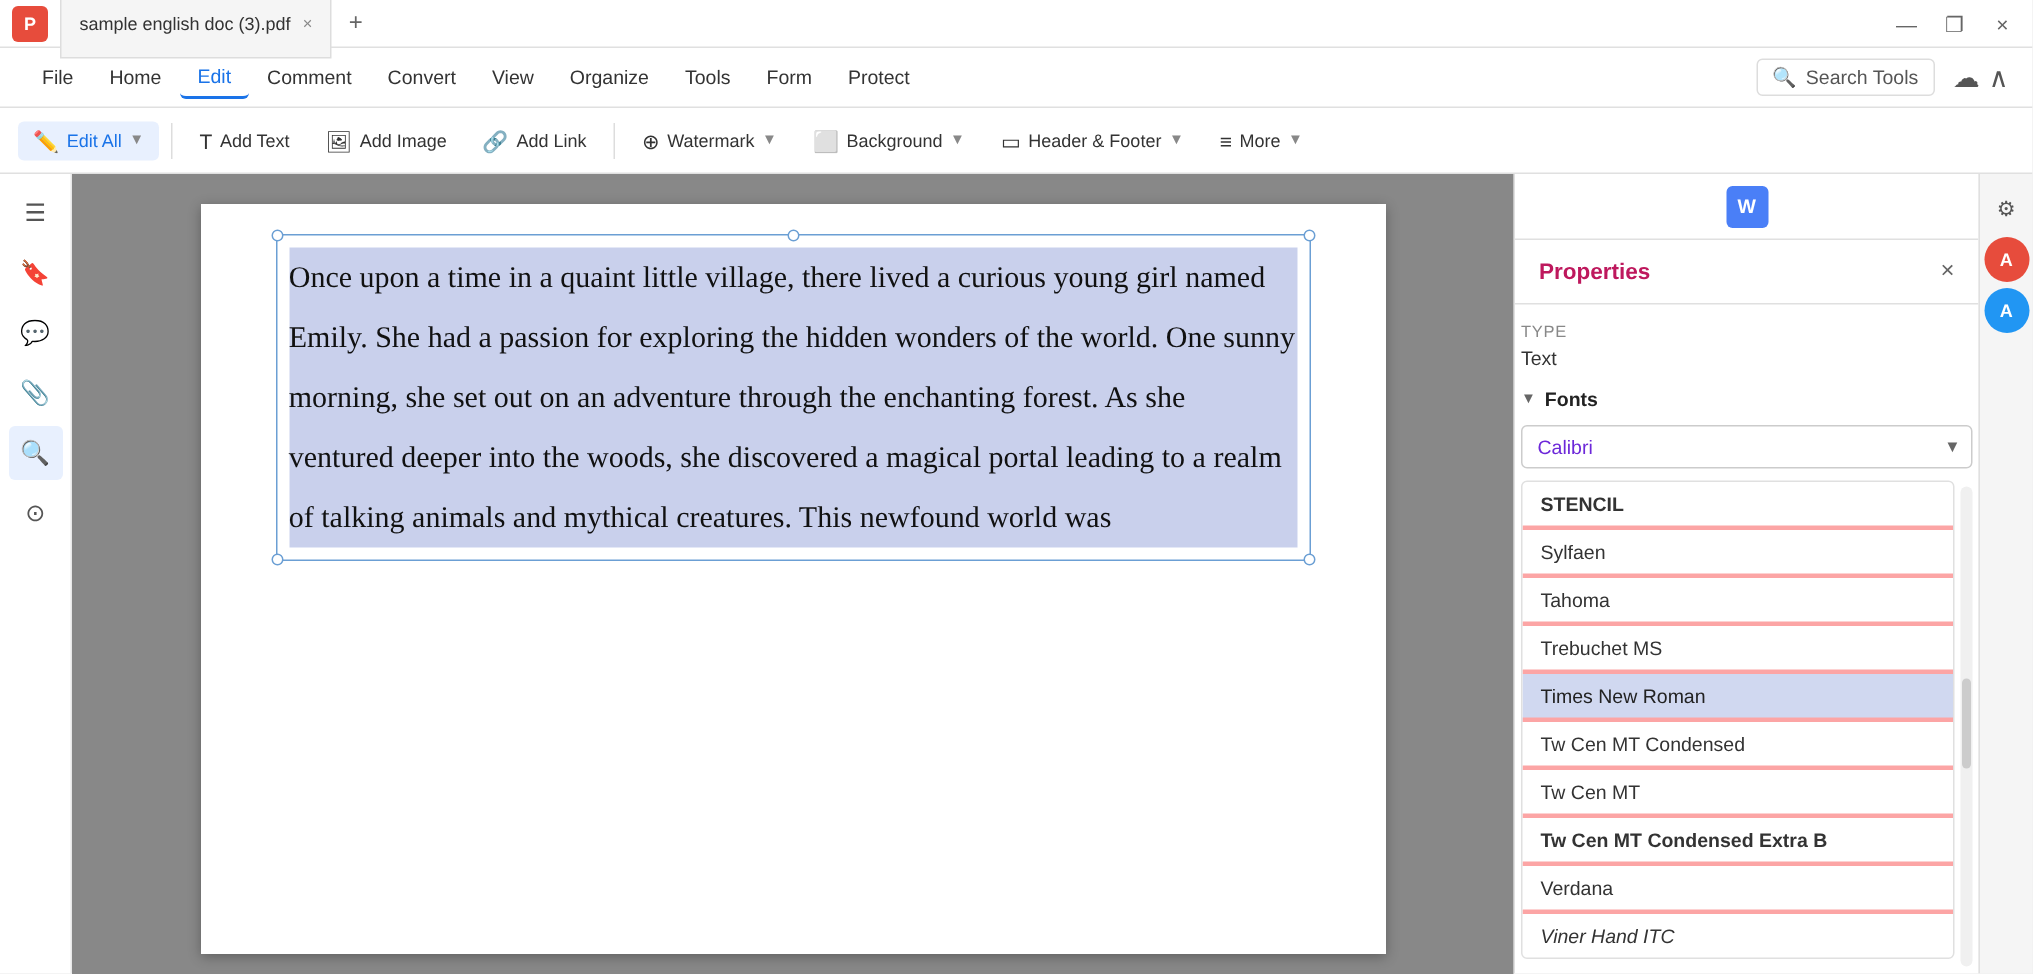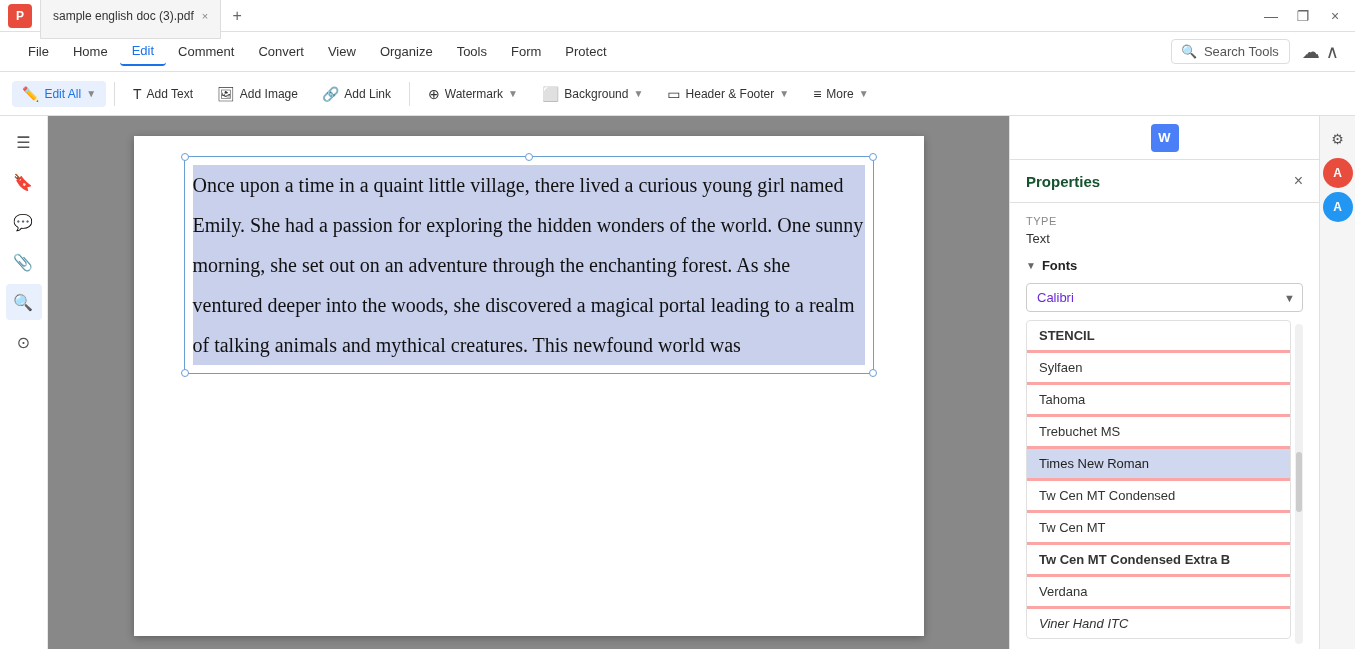--- a/index.html
+++ b/index.html
@@ -87,24 +87,24 @@
 
     
     .right-panel {
       width: 310px; background: #fff; border-left: 1px solid #e0e0e0;
       display: flex; flex-direction: column;
     }
     .properties-header {
       display: flex; align-items: center; justify-content: space-between;
       padding: 12px 16px; border-bottom: 1px solid #e0e0e0;
     }
-    .properties-title { font-size: 15px; font-weight: 600; color: #14532d; }
+    .properties-title { font-size: 15px; font-weight: 600; color: #be185d; }
     .properties-close { color: #666; cursor: pointer; font-size: 16px; }
 
-    .properties-body { padding: 12px 16px; overflow-y: auto; flex: 1; }
+    .properties-body { padding: 12px 4px; overflow-y: auto; flex: 1; }
     .prop-section { margin-bottom: 12px; }
     .prop-label { font-size: 11px; color: #888; margin-bottom: 4px; text-transform: uppercase; letter-spacing: 0.5px; }
     .prop-value { font-size: 13px; color: #333; font-weight: 500; }
 
     .fonts-section { margin-top: 8px; }
     .fonts-header {
       display: flex; align-items: center; gap: 6px;
       font-size: 13px; font-weight: 600; color: #222; margin-bottom: 10px; cursor: pointer;
     }
     .fonts-header .chevron { font-size: 10px; color: #666; }

